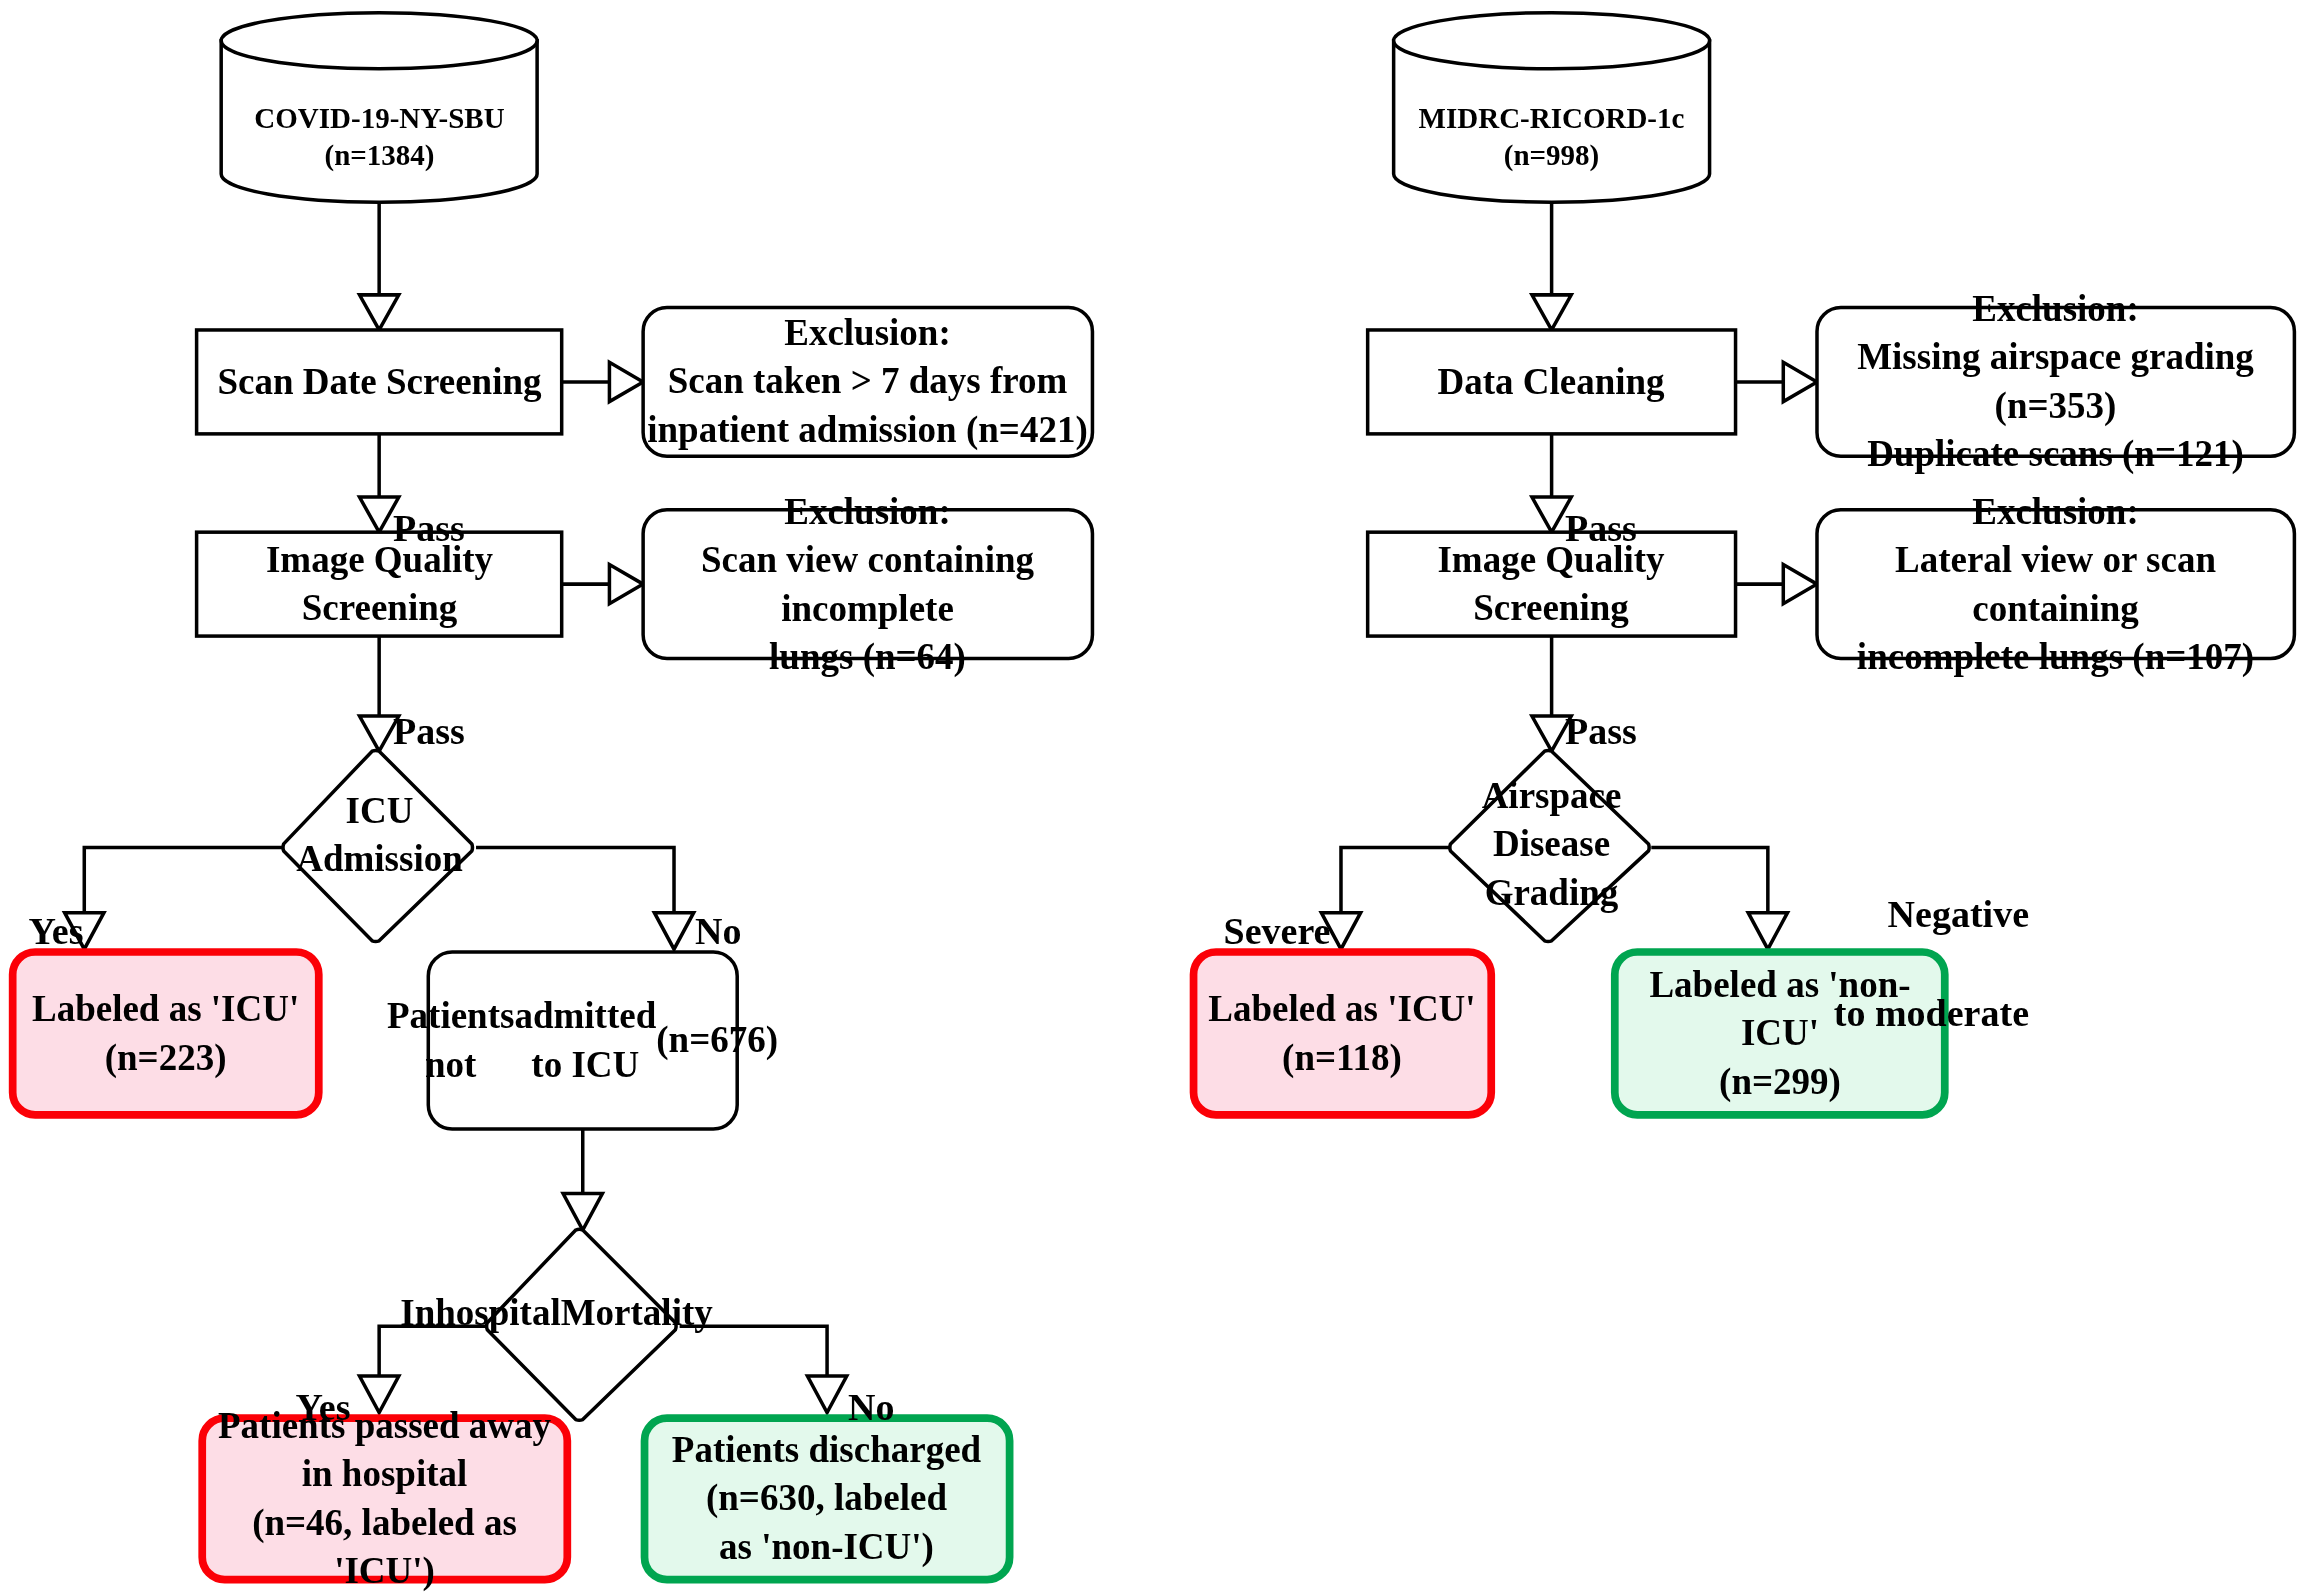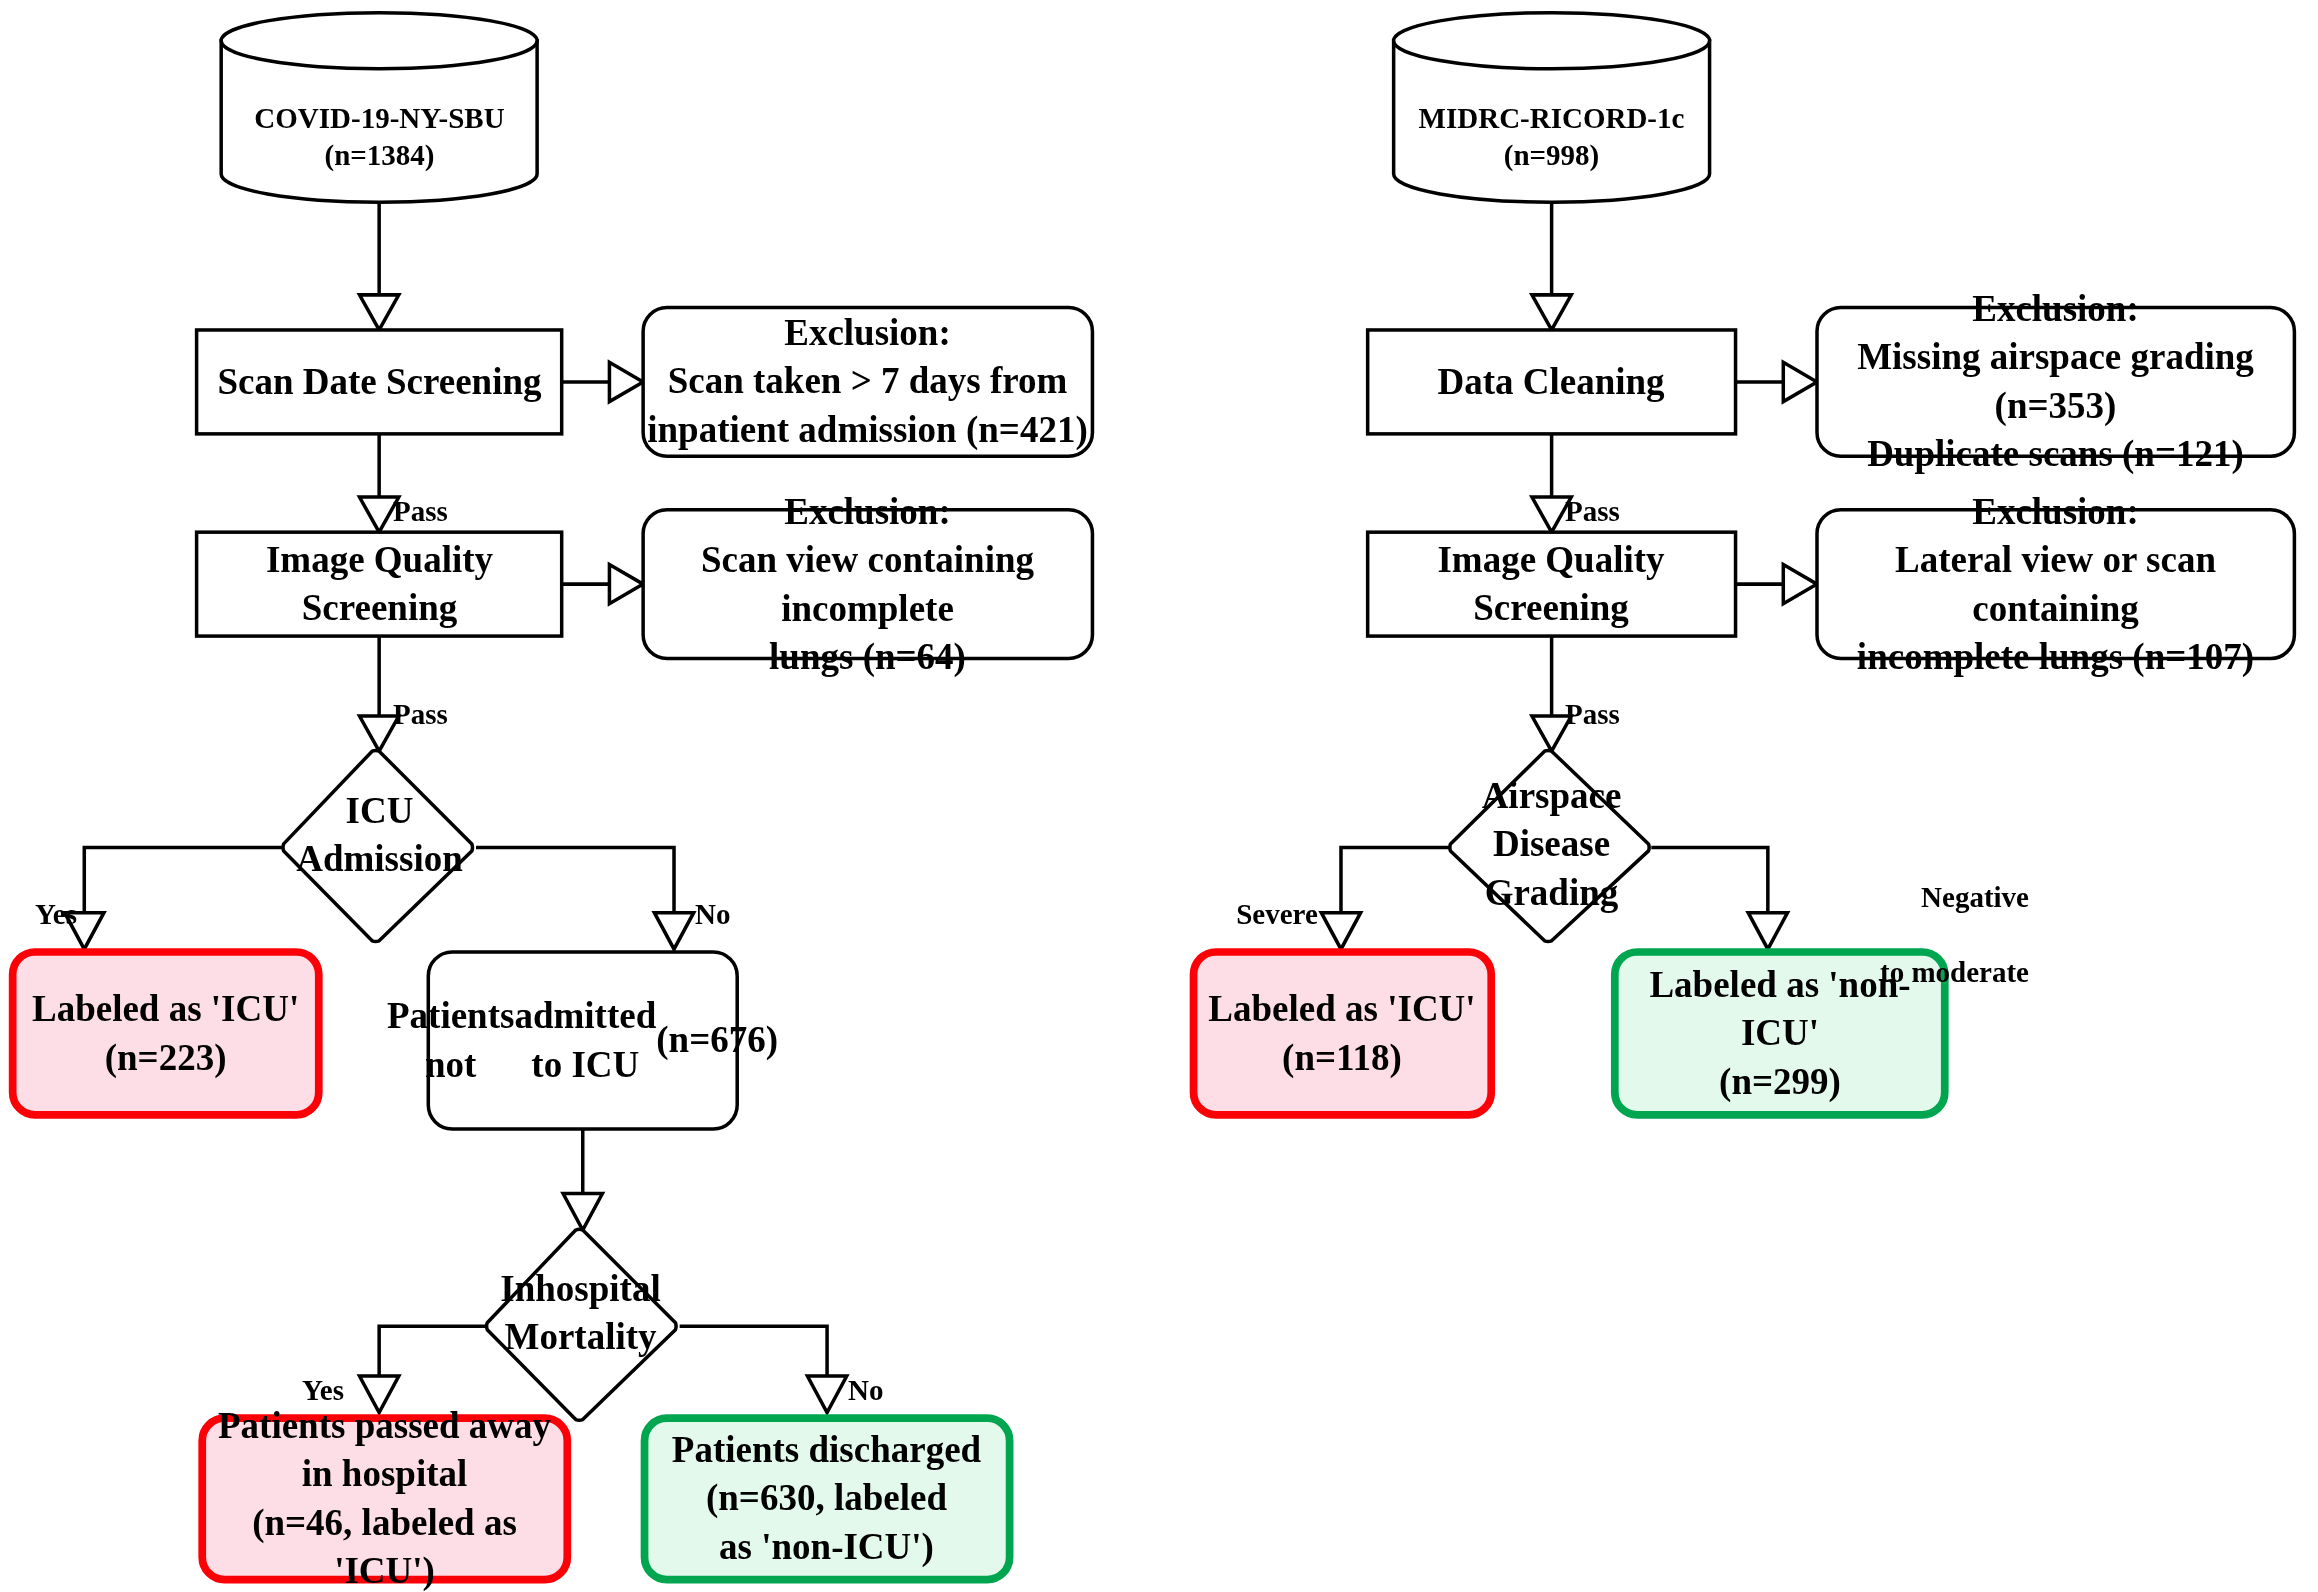--- a/index.html
+++ b/index.html
@@ -32,21 +32,21 @@
     line-height: 1.30;
     white-space: pre-line;
     pointer-events: none;
   }
   .node-text {
     display: flex;
     align-items: center;
     justify-content: center;
   }
   .fs-node { font-size: 37px; }
-  .fs-edge { font-size: 29px; }
+  .fs-edge { font-size: 38px; }
   .fs-db   { font-size: 29px; justify-content: flex-end; }
 </style>
 </head>
 <body>
 
 <div id="canvas">
 
   <svg width="2319" height="1593" viewBox="0 0 3303 2269" xmlns="http://www.w3.org/2000/svg">
 
     <g>
@@ -229,21 +229,21 @@
     <span>Labeled as 'ICU'</span>
     <span>(n=223)</span>
   </div>
 
   <div class="lbl fs-node node-text" style="left:428px; top:952px; width:309px; height:177px; flex-direction:row;">
     <span>Patients not</span>
     <span>admitted to ICU</span>
     <span>(n=676)</span>
   </div>
 
-  <div class="lbl fs-node node-text" style="left:475px; top:1264px; width:211px; height:98px; flex-direction:column;">
+  <div class="lbl fs-node node-text" style="left:451px; top:1264px; width:211px; height:98px; flex-direction:row;">
     <span>Inhospital</span>
     <span>Mortality</span>
   </div>
 
   <div class="lbl fs-edge" style="left:281px; top:1334px; width:84px; text-align:center;">
     <span>Yes</span>
   </div>
   <div class="lbl fs-edge" style="left:848px; top:1334px; width:84px; text-align:left;">
     <span>No</span>
   </div>

